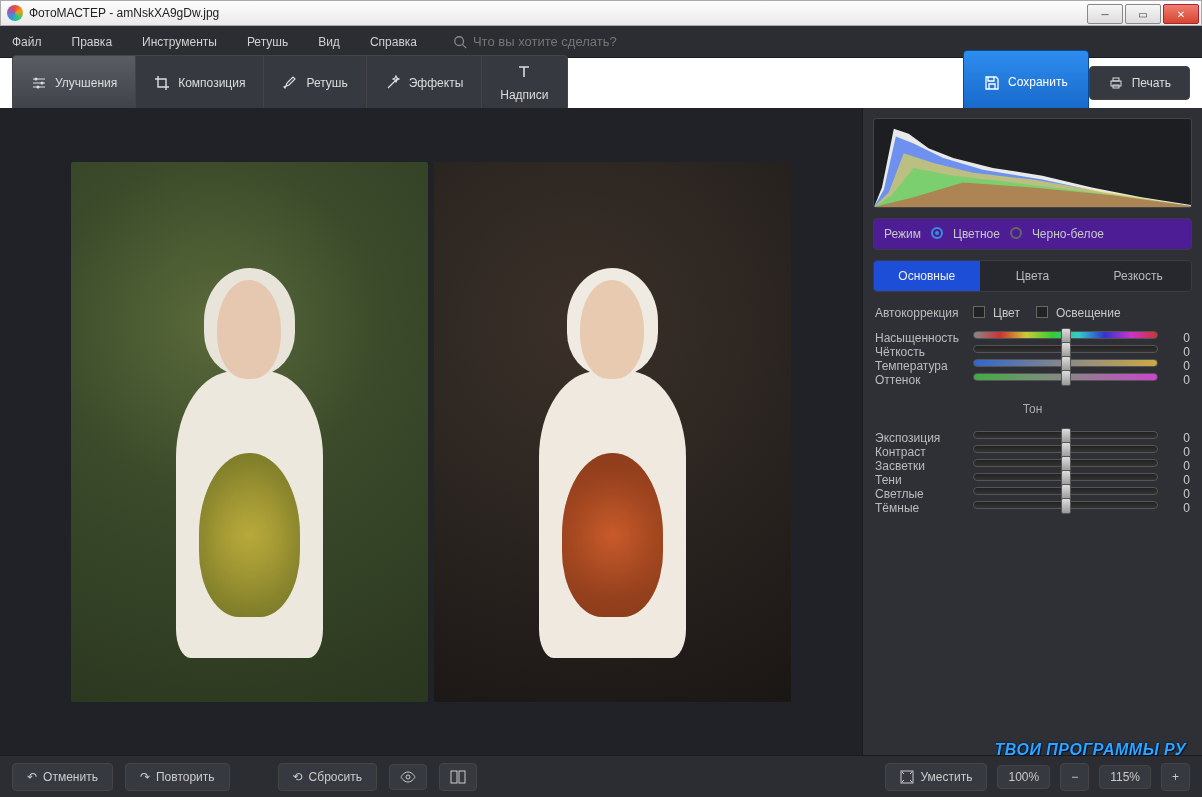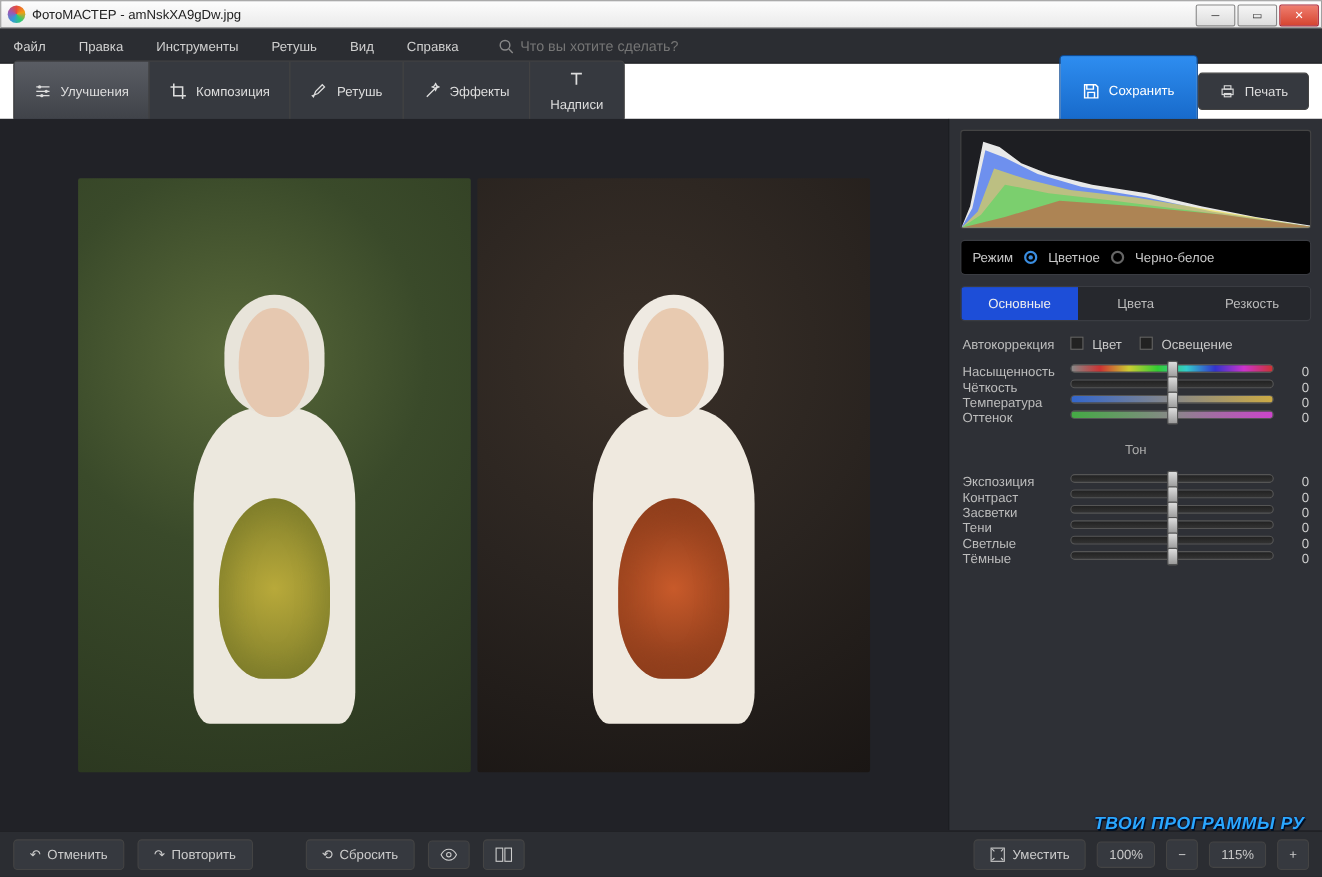--- a/index.html
+++ b/index.html
@@ -43,21 +43,21 @@
 .img.left .bouquet { background: radial-gradient(circle,#b8a93a,#7a7a2a); box-shadow: 0 0 20px 10px rgba(120,120,40,.4) inset; }
 .img.right .hair { background:#efeae2; }
 .img.right .head { background:#e8cab0; }
 .img.right .body { background:#efe9df; }
 .img.right .bouquet { background: radial-gradient(circle,#c85a2a,#7a3418); box-shadow: 0 0 20px 10px rgba(160,70,30,.4) inset; }
 
 .sidepanel { width: 340px; background: #2e3036; border-left: 1px solid #1a1b1e; display: flex; flex-direction: column; padding: 10px; gap: 10px; overflow-y: auto; }
 .histogram { height: 90px; background: #1d1e22; border: 1px solid #444; border-radius: 3px; position: relative; overflow: hidden; }
 .histogram svg { width: 100%; height: 100%; }
 
-.mode-row { display: flex; align-items: center; gap: 10px; background: #000000; border: 1px solid #3a3c42; border-radius: 4px; padding: 8px 10px; }
+.mode-row { display: flex; align-items: flex-start; gap: 10px; background: #4c1d95; border: 1px solid #3a3c42; border-radius: 4px; padding: 8px 10px; }
 .radio { width: 12px; height: 12px; border-radius: 50%; border: 2px solid #666; display: inline-block; position: relative; }
 .radio.checked { border-color: #3a8de0; }
 .radio.checked::after { content:""; position:absolute; inset:2px; background:#3a8de0; border-radius:50%; }
 
 .tabs { display: flex; background: #26282d; border: 1px solid #3a3c42; border-radius: 4px; overflow: hidden; }
 .tab { flex: 1; text-align: center; padding: 8px 0; cursor: pointer; color: #bbb; }
 .tab.active { background: #1d4ed8; color: #eee; }
 
 .panel-body { display: flex; flex-direction: column; gap: 11px; padding: 4px 2px; }
 .row { display: flex; align-items: flex-start; gap: 8px; }

